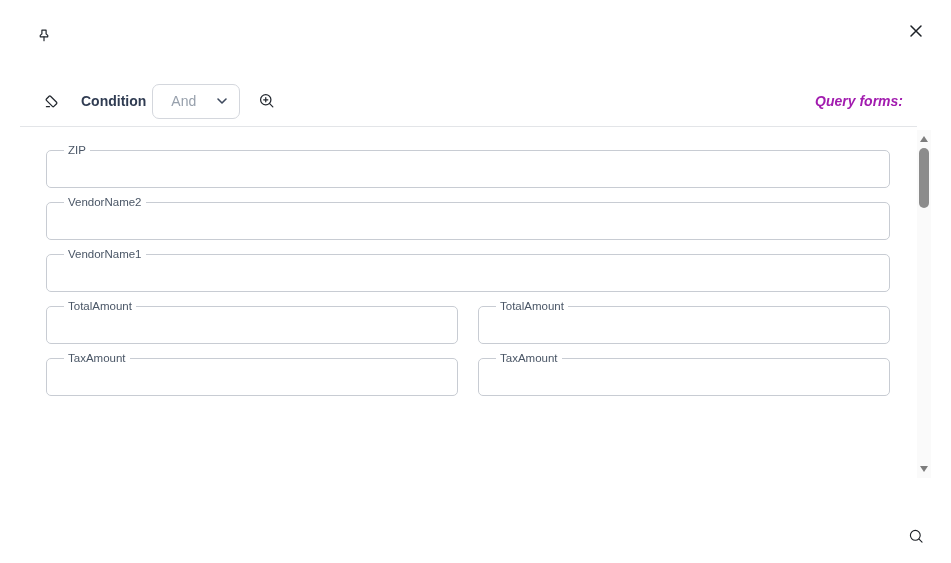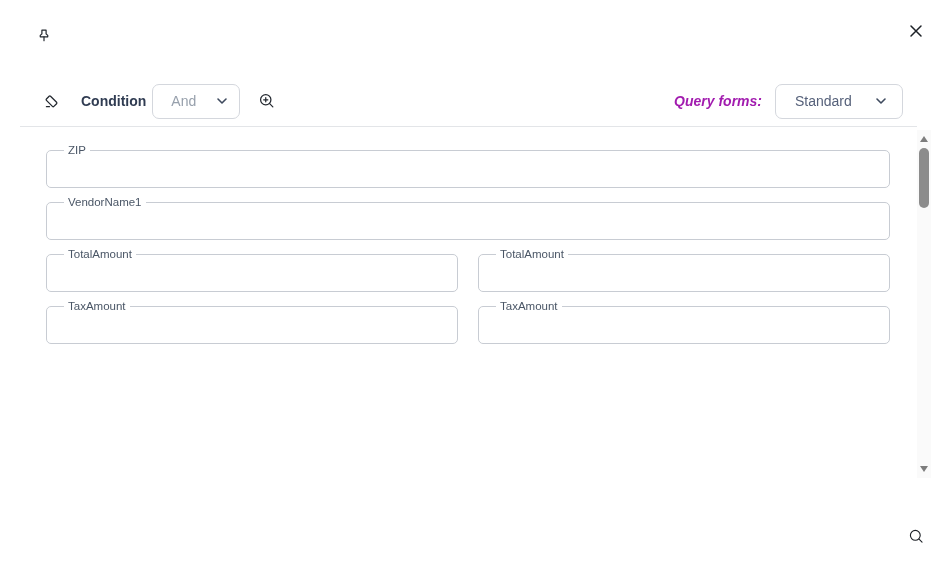--- a/index.html
+++ b/index.html
@@ -125,37 +125,35 @@
           <path d="M15.2 15.2 L19 19"></path>
           <path d="M8 10.5 h5 M10.5 8 v5"></path>
         </svg>
       </span>
     </button>
 
     <span class="spacer"></span>
 
     <span class="qforms-label">Query forms:</span>
 
-    <div class="select-box select-forms" role="button">
-      <span>Standard</span>
-      <span>
-        <svg width="14" height="14" viewBox="0 0 14 14" fill="none" stroke="#3e4a5e" stroke-width="1.6" stroke-linecap="round" stroke-linejoin="round">
-          <path d="M3 5 L7 9 L11 5"></path>
-        </svg>
-      </span>
-    </div>
   </div>
 
   <div class="divider"></div>
 
   <div class="form-area" id="form-area">
       <div class="field-row">
         <fieldset>
     <legend>ZIP</legend>
     <input type="text" aria-label="ZIP" style="">
+  </fieldset>
+      </div>
+      <div class="field-row">
+        <fieldset>
+    <legend>VendorName2</legend>
+    <input type="text" aria-label="VendorName2" style="">
   </fieldset>
       </div>
       <div class="field-row">
         <fieldset>
     <legend>VendorName1</legend>
     <input type="text" aria-label="VendorName1" style="">
   </fieldset>
       </div>
       <div class="field-row">
         <fieldset>

